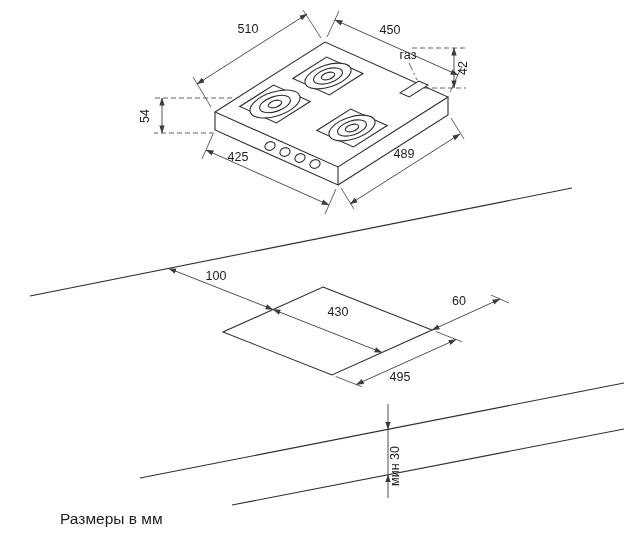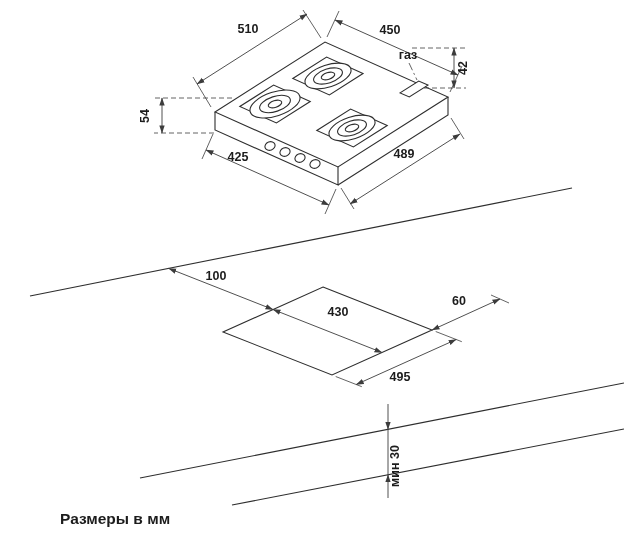--- a/index.html
+++ b/index.html
@@ -7,21 +7,20 @@
     padding: 0;
     background: #ffffff;
     font-family: "Liberation Sans", sans-serif;
   }
   .canvas {
     position: relative;
     width: 624px;
     height: 544px;
     background: #ffffff;
     overflow: hidden;
-    font-weight: bold;
   }
   svg { display: block; }
   .obj  { stroke: #2e2e2e; stroke-width: 1.1; fill: none; }
   .objf { stroke: #2e2e2e; stroke-width: 1.1; fill: #ffffff; }
   .dim  { stroke: #3c3c3c; stroke-width: 0.9; fill: none; }
   .ext  { stroke: #3c3c3c; stroke-width: 0.8; fill: none; }
   .extd { stroke: #3c3c3c; stroke-width: 0.8; fill: none; stroke-dasharray: 5 3; }
   .extdd{ stroke: #3c3c3c; stroke-width: 0.8; fill: none; stroke-dasharray: 8 3 2 3; }
   .lbl  { font-family: "Liberation Sans", sans-serif; font-size: 12.5px; fill: #1c1c1c; }
   .note { font-family: "Liberation Sans", sans-serif; font-size: 15.5px; fill: #1c1c1c; }

